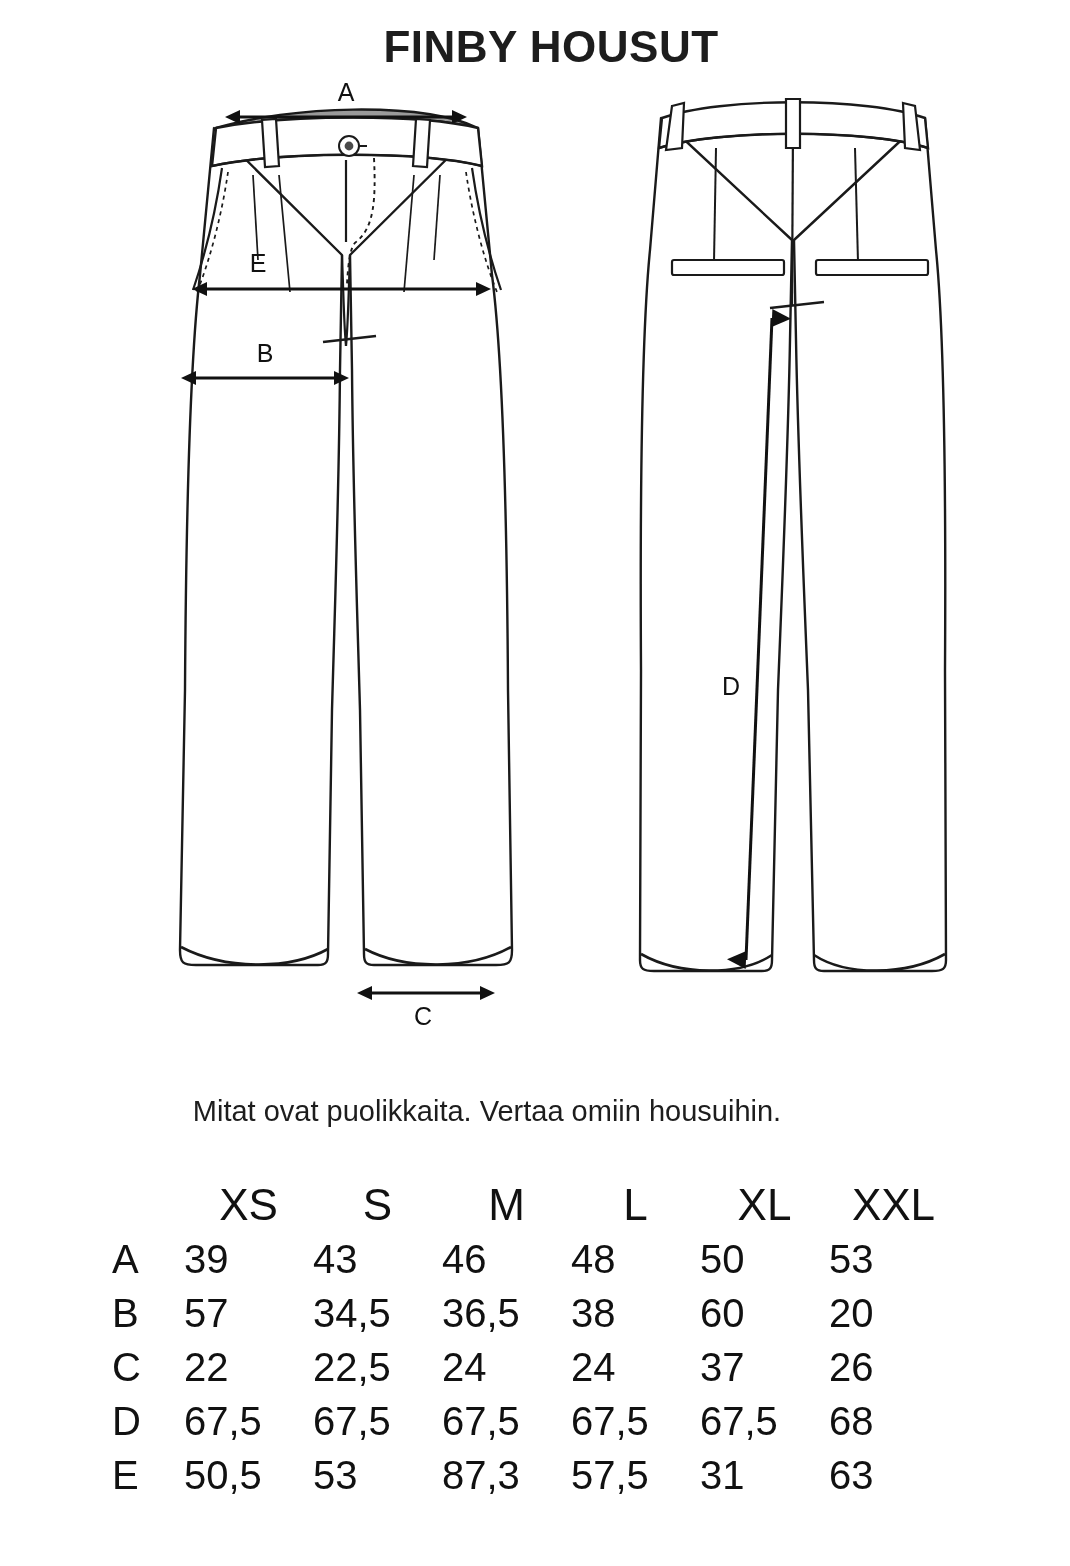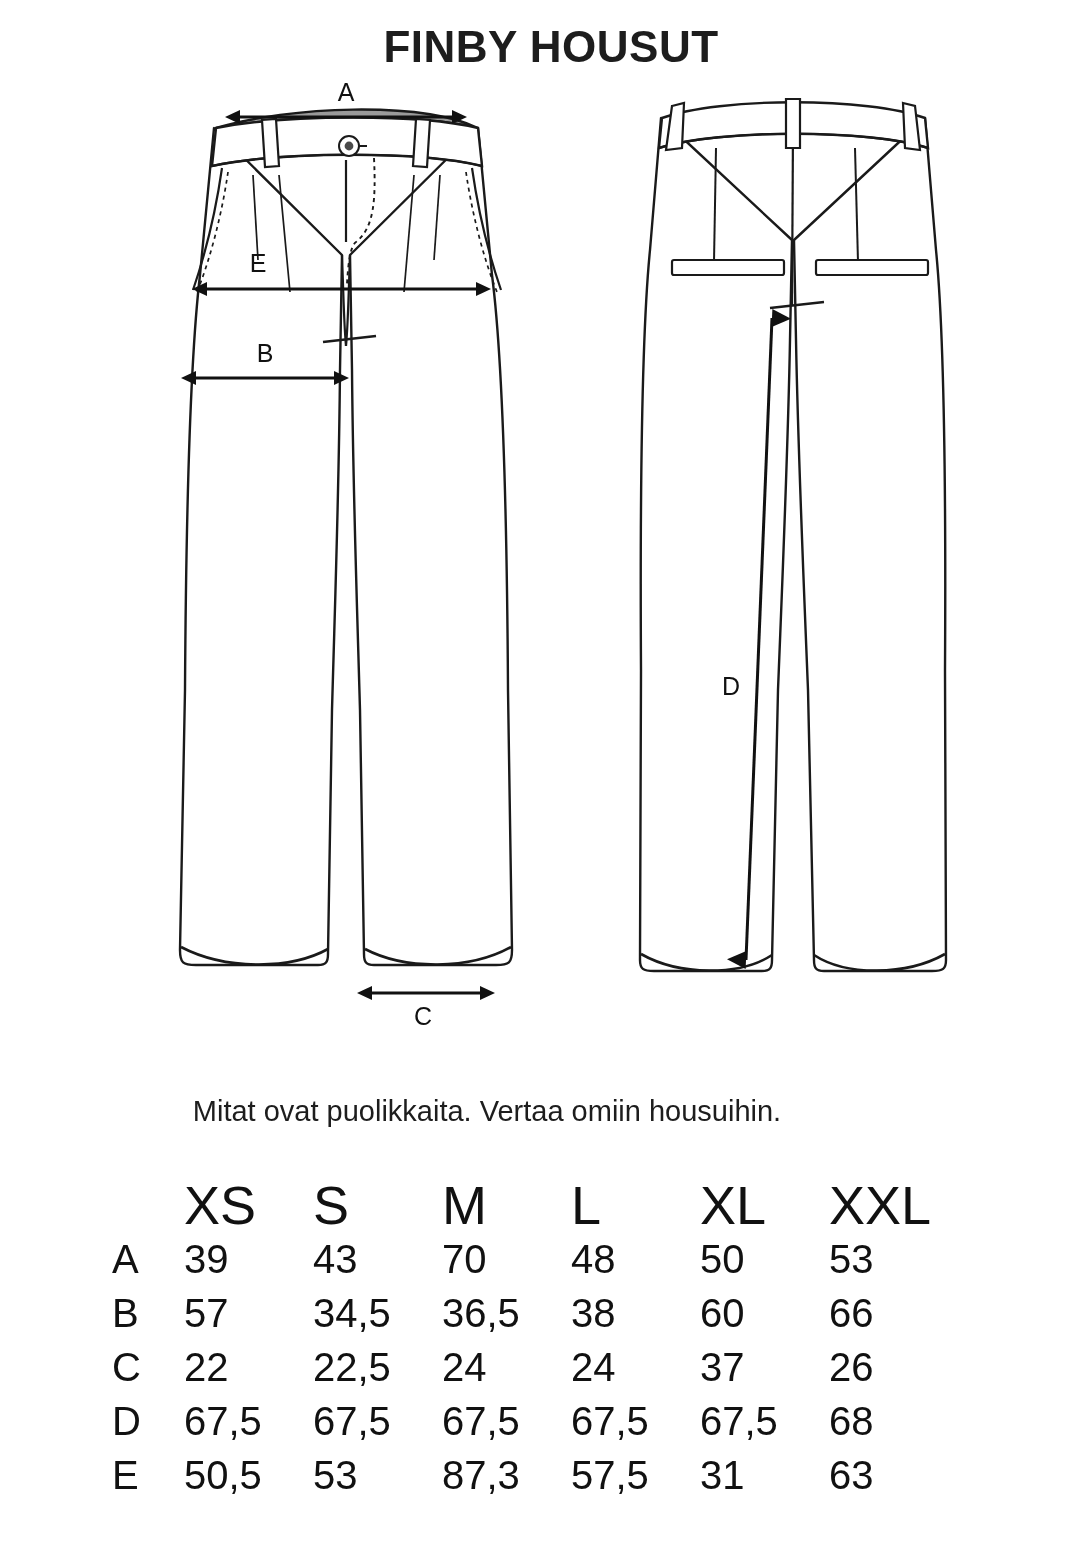--- a/index.html
+++ b/index.html
@@ -69,21 +69,21 @@
     color: #111111;
   }
   .size-table td, .size-table th {
     padding: 0;
     text-align: left;
     font-weight: 400;
     height: 54px;
     line-height: 54px;
     vertical-align: middle;
   }
-  .size-table th { font-size: 54px; }
+  .size-table th { font-size: 44px; text-align: center; }
   .col-label  { width: 72px; }
   .col-size   { width: 129px; }
   .hdr-blank  { width: 72px; }
 </style>
 </head>
 <body>
 
 <div class="page-title">FINBY HOUSUT</div>
 
 <div class="illustration">
@@ -268,33 +268,33 @@
       <th class="col-size">L</th>
       <th class="col-size">XL</th>
       <th class="col-size">XXL</th>
     </tr>
   </thead>
   <tbody>
     <tr>
       <td class="col-label">A</td>
       <td>39</td>
       <td>43</td>
-      <td>70</td>
+      <td>46</td>
       <td>48</td>
       <td>50</td>
       <td>53</td>
     </tr>
     <tr>
       <td class="col-label">B</td>
       <td>57</td>
       <td>34,5</td>
       <td>36,5</td>
       <td>38</td>
       <td>60</td>
-      <td>66</td>
+      <td>20</td>
     </tr>
     <tr>
       <td class="col-label">C</td>
       <td>22</td>
       <td>22,5</td>
       <td>24</td>
       <td>24</td>
       <td>37</td>
       <td>26</td>
     </tr>

